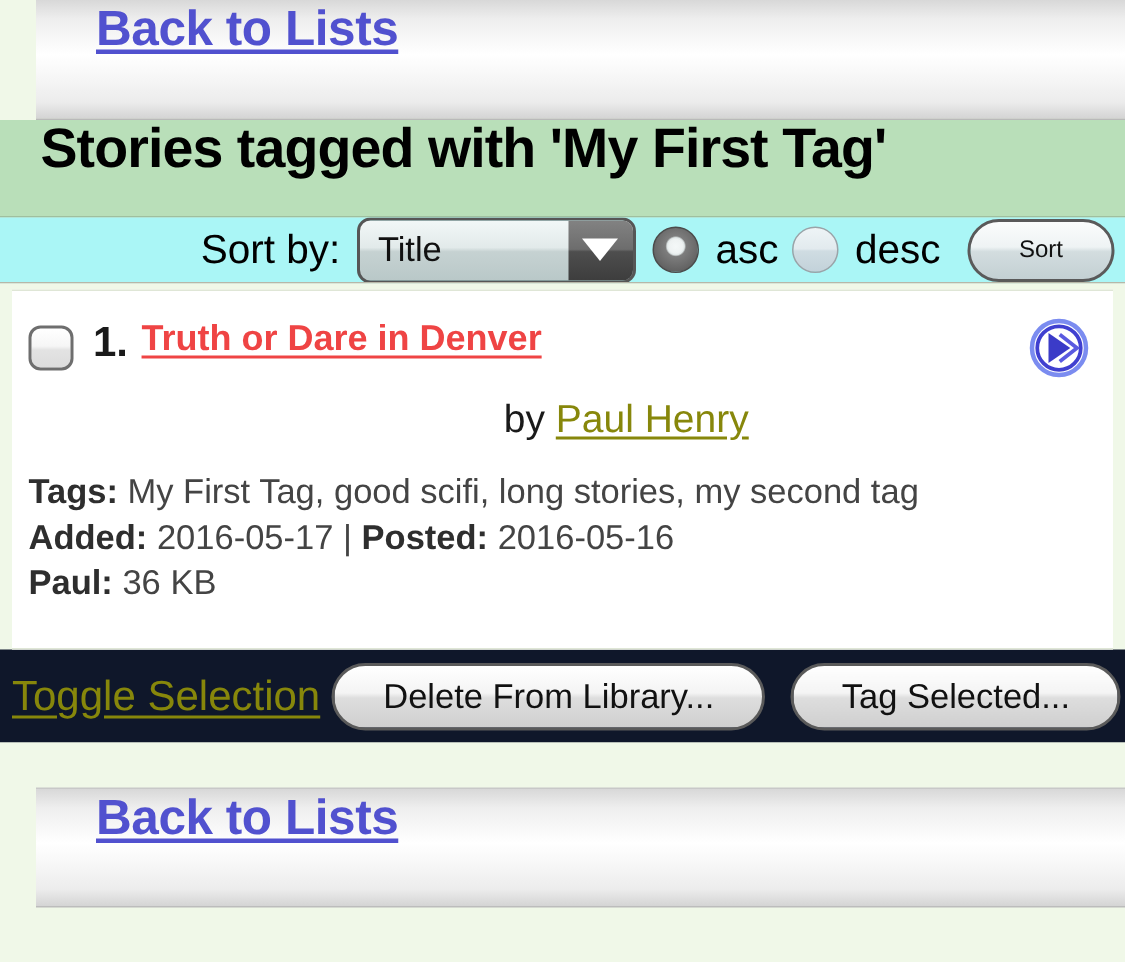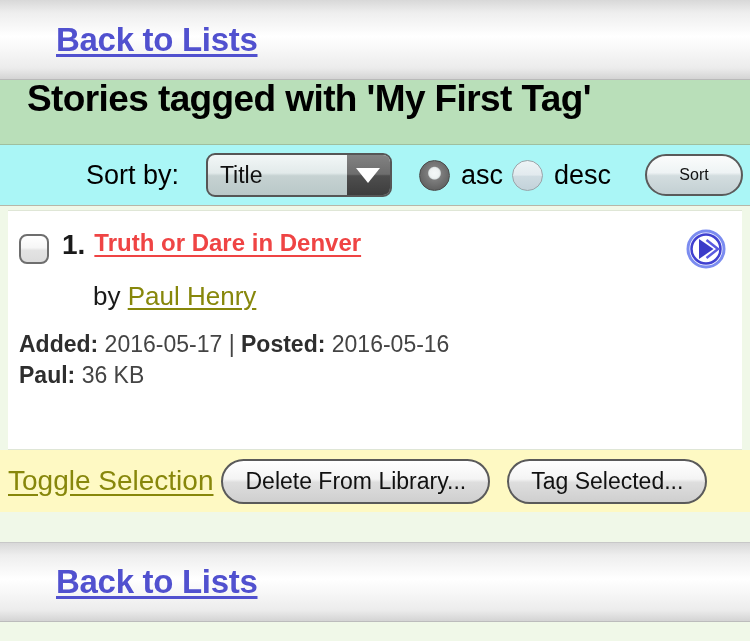--- a/index.html
+++ b/index.html
@@ -26,22 +26,22 @@
   
   .navbar {
     height: 79px;
     box-sizing: border-box;
     background: linear-gradient(to bottom,
         #d8d8d8 0%, #eeeeee 16%, #ffffff 46%,
         #f8f8f8 62%, #ececec 86%, #d4d4d4 100%);
     border-top: 1px solid #c8c8c8;
     border-bottom: 1px solid #b9b9b9;
     display: flex;
-    align-items: center;
-    padding-left: 56px;
+    padding-left: 40px;
+    margin-left: 24px;
   }
   .navbar.top {
     border-top: none;
     height: 80px;
   }
   .navbar.bottom {
     height: 80px;
     border-bottom: 1px solid #bcbcbc;
   }
   .nav-link {
@@ -72,27 +72,27 @@
     color: #000000;
     white-space: nowrap;
     letter-spacing: -0.6px;
     line-height: 1;
   }
 
   
   .sortbar {
     background: #aaf6f6;
     border-bottom: 1px solid #b7b7a8;
-    height: 61px;
+    height: 44px;
     box-sizing: border-box;
     display: flex;
     align-items: center;
     justify-content: flex-end;
     padding-right: 7px;
-    gap: 16px;
+    gap: 0px;
     overflow: hidden;
   }
   .sort-label {
     font-size: 27px;
     color: #000;
     margin-right: 11px;
     white-space: nowrap;
   }
 
   
@@ -246,20 +246,21 @@
     height: 40px;
     cursor: pointer;
   }
 
   .byline {
     padding-left: 85px;
     margin-top: 17px;
     font-size: 26px;
     color: #1a1a1a;
     white-space: nowrap;
+    text-align: center;
   }
   .byline .author {
     color: #87870b;
     text-decoration: underline;
     text-underline-offset: 3px;
     cursor: pointer;
   }
 
   .meta {
     padding-left: 11px;
@@ -271,41 +272,41 @@
   .meta .lbl {
     font-weight: bold;
     color: #2e2e2e;
   }
   .meta-line {
     white-space: nowrap;
   }
 
   
   .actions {
-    background: #fef9c3;
+    background: #0f172a;
     display: flex;
     align-items: center;
     height: 62px;
     padding-left: 8px;
     gap: 0;
   }
   .toggle-link {
     font-size: 28px;
     color: #87870b;
     text-decoration: underline;
     text-underline-offset: 4px;
     cursor: pointer;
     white-space: nowrap;
   }
   .action-btn {
     margin-left: 8px;
     height: 45px;
     border-radius: 23px;
     font-size: 23px;
-    padding: 0 22px;
+    padding: 0 32px;
     background: linear-gradient(to bottom, #ffffff 0%, #f4f4f4 44%, #dedede 52%, #cfcfcf 100%);
     border: 2px solid #5a5a5a;
   }
   .action-btn.second { margin-left: 17px; }
 
   .spacer-green {
     background: #f0f8e8;
     height: 30px;
   }
 </style>
@@ -360,20 +361,24 @@
           </svg>
         </span>
       </div>
 
       <div class="byline">
         <span>by</span>
         <span class="author">Paul Henry</span>
       </div>
 
       <div class="meta">
+        <div class="meta-line">
+          <span class="lbl">Tags:</span>
+          <span>My First Tag, good scifi, long stories, my second tag</span>
+        </div>
         <div class="meta-line">
           <span class="lbl">Added:</span>
           <span>2016-05-17</span>
           <span>|</span>
           <span class="lbl">Posted:</span>
           <span>2016-05-16</span>
         </div>
         <div class="meta-line">
           <span class="lbl">Paul:</span>
           <span>36 KB</span>

